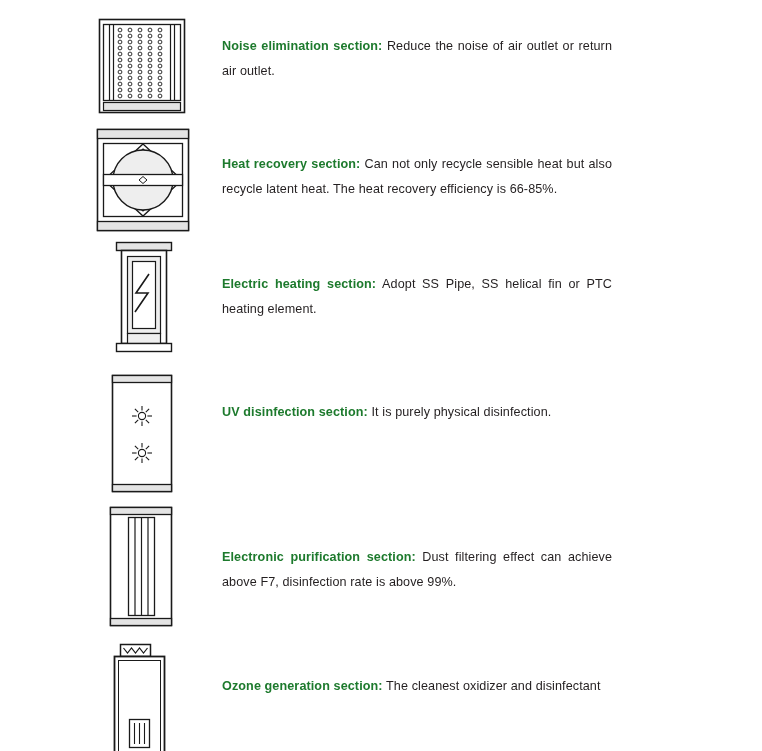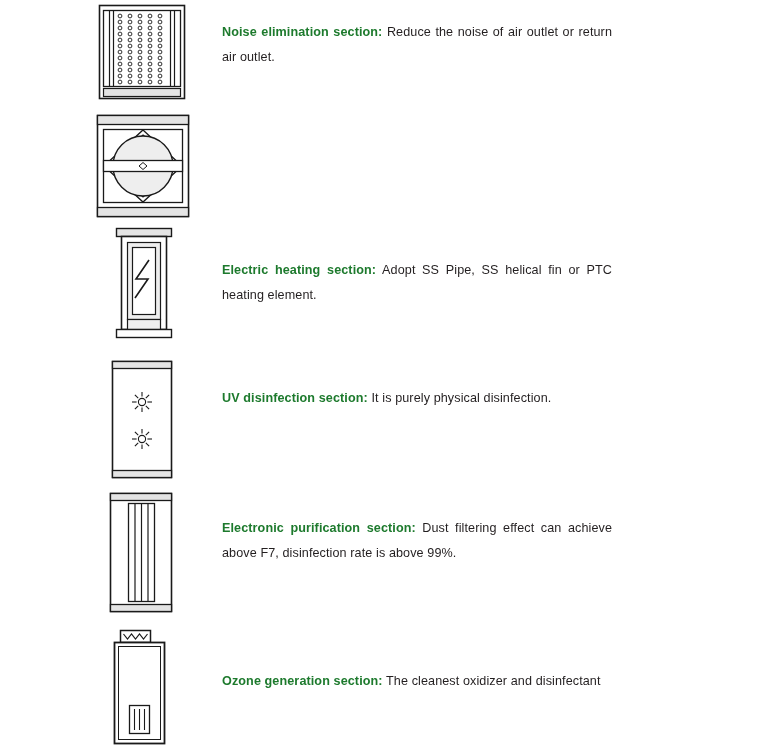--- a/index.html
+++ b/index.html
@@ -16,20 +16,21 @@
   }
   .page {
     position: relative;
     width: 762px;
     height: 751px;
   }
   .row {
     position: absolute;
     left: 0;
     width: 762px;
+    margin-top: 14px;
   }
   .icon-cell {
     position: absolute;
     left: 0;
     top: 0;
     width: 215px;
     height: 100%;
   }
   .icon-box {
     position: absolute;
@@ -169,20 +170,23 @@
           <polygon class="ln" points="47,21 81,52 47,83 13,52" stroke-width="1.1"></polygon>
 
           <circle class="ln fill-lt" cx="47" cy="52" r="30" stroke-width="1.4"></circle>
 
           <rect class="ln fill-w" x="7.5" y="46.5" width="79" height="11" stroke-width="1.3"></rect>
 
           <polygon class="ln fill-w" points="47,48.5 51,52 47,55.5 43,52" stroke-width="1"></polygon>
         </svg>
       </div>
     </div>
+    <div class="text-cell" style="top:26px;">
+      <span class="sec-title">Heat recovery section:</span><span> Can not only recycle sensible heat but also recycle latent heat. The heat recovery efficiency is 66-85%.</span>
+    </div>
   </div>
 
   <div class="row" style="top:352px;height:135px;">
     <div class="icon-cell">
       <div class="icon-box" style="left:111px;top:8px;">
         <svg width="62" height="120" viewBox="0 0 62 120">
 
           <rect class="ln fill-w" x="1.5" y="1.5" width="59" height="116" stroke-width="1.6"></rect>
 
           <rect class="ln fill-md" x="1.5" y="1.5" width="59" height="7" stroke-width="1.3"></rect>
@@ -256,21 +260,21 @@
           <rect class="ln fill-md" x="1.5" y="112.5" width="61" height="7" stroke-width="1.3"></rect>
 
           <rect class="ln fill-w" x="19.5" y="11.5" width="26" height="98" stroke-width="1.3"></rect>
 
           <line class="ln" x1="26" y1="11.5" x2="26" y2="109.5" stroke-width="1.2"></line>
           <line class="ln" x1="32.5" y1="11.5" x2="32.5" y2="109.5" stroke-width="1.2"></line>
           <line class="ln" x1="39" y1="11.5" x2="39" y2="109.5" stroke-width="1.2"></line>
         </svg>
       </div>
     </div>
-    <div class="text-cell" style="top:29px;">
+    <div class="text-cell" style="top:44px;">
       <span class="sec-title">Electronic purification section:</span><span> Dust filtering effect can achieve above F7, disinfection rate is above 99%.</span>
     </div>
   </div>
 
   <div class="row" style="top:625px;height:126px;">
     <div class="icon-cell">
       <div class="icon-box" style="left:106px;top:3px;">
         <svg width="70" height="122" viewBox="0 0 70 122">
 
           <rect class="ln fill-w" x="14.5" y="2.5" width="30" height="12" stroke-width="1.5"></rect>
@@ -279,18 +283,18 @@
           <rect class="ln fill-w" x="8.5" y="14.5" width="50" height="101" stroke-width="1.8"></rect>
           <rect class="ln fill-w" x="12.5" y="18.5" width="42" height="93" stroke-width="1"></rect>
 
           <rect class="ln fill-w" x="23.5" y="77.5" width="20" height="28" stroke-width="1.3"></rect>
           <line class="ln" x1="28.5" y1="81" x2="28.5" y2="102" stroke-width="1.1"></line>
           <line class="ln" x1="33.5" y1="81" x2="33.5" y2="102" stroke-width="1.1"></line>
           <line class="ln" x1="38.5" y1="81" x2="38.5" y2="102" stroke-width="1.1"></line>
         </svg>
       </div>
     </div>
-    <div class="text-cell no-justify" style="top:44px;">
+    <div class="text-cell no-justify" style="top:35px;">
       <span class="sec-title">Ozone generation section:</span><span> The cleanest oxidizer and disinfectant</span>
     </div>
   </div>
 
 </div>
 
 </body></html>

